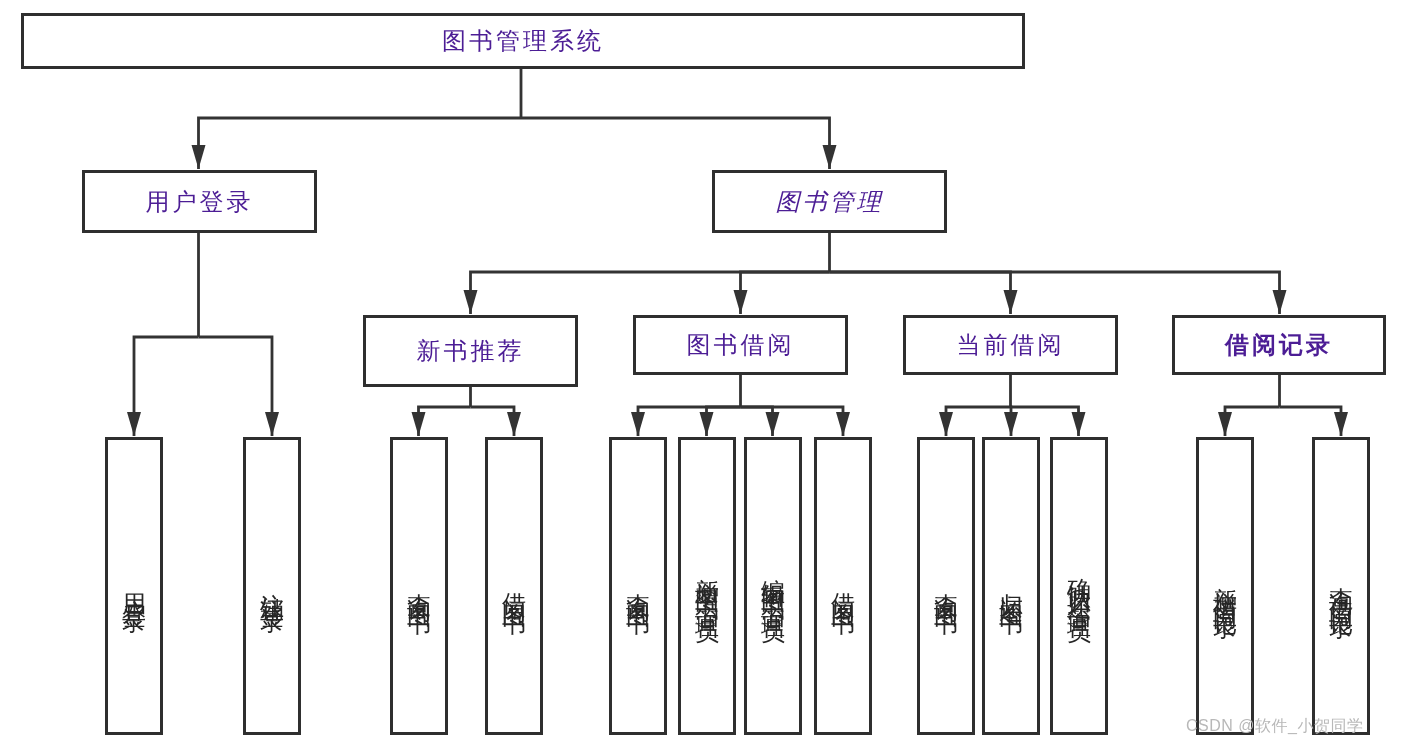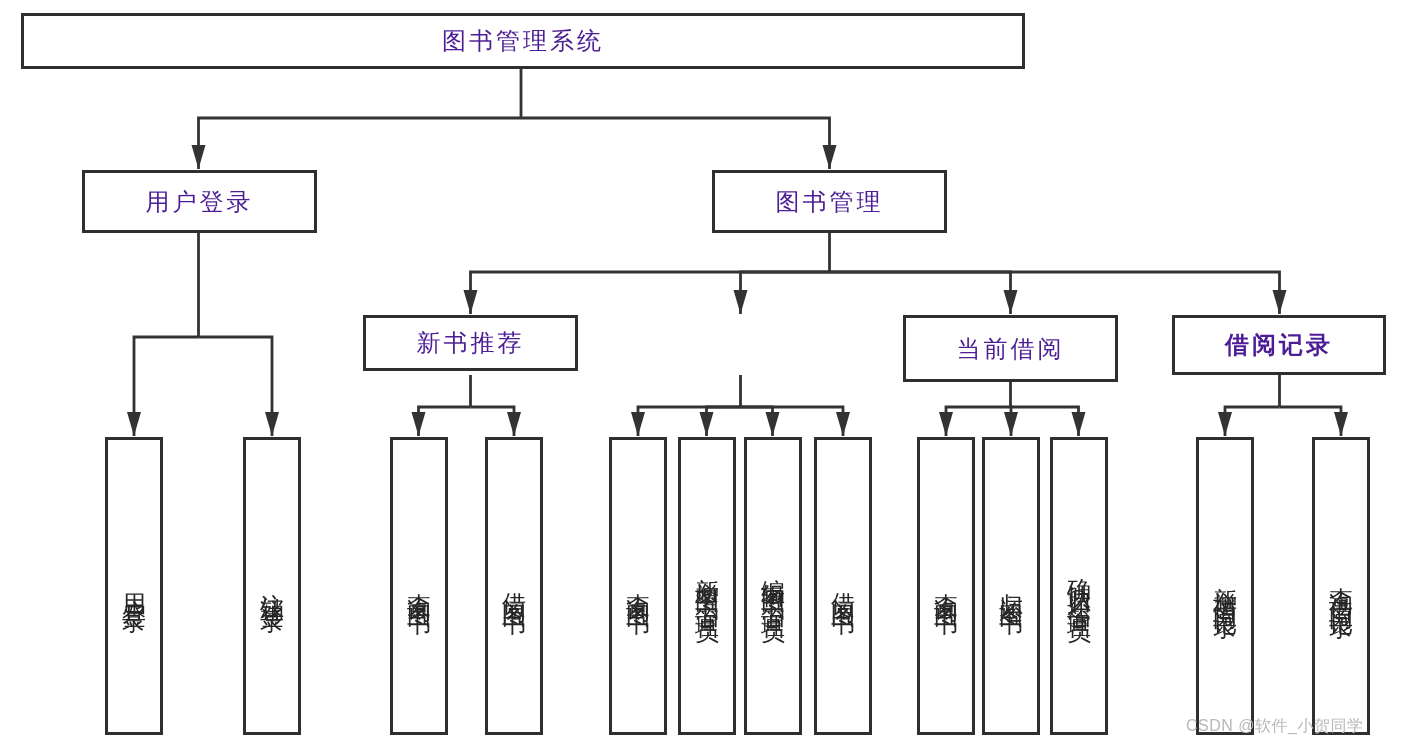--- a/index.html
+++ b/index.html
@@ -76,28 +76,31 @@
     <path class="wire" d="M1279.5,407 H1341 V436" marker-end="url(#arrow)"></path>
   </svg>
 
   <div class="box" style="left:21px;top:13px;width:1004px;height:56px;">
     <span class="hlabel">图书管理系统</span>
   </div>
 
   <div class="box" style="left:82px;top:170px;width:235px;height:63px;">
     <span class="hlabel">用户登录</span>
   </div>
-  <div class="box" style="left:712px;top:170px;width:235px;height:63px;">
+  <div class="box" style="left:712px;top:170px;width:235px;height:63px;font-style:italic;">
     <span class="hlabel">图书管理</span>
   </div>
 
-  <div class="box" style="left:363px;top:315px;width:215px;height:56px;">
+  <div class="box" style="left:363px;top:315px;width:215px;height:72px;">
     <span class="hlabel">新书推荐</span>
   </div>
-  <div class="box" style="left:903px;top:315px;width:215px;height:67px;">
+  <div class="box" style="left:633px;top:315px;width:215px;height:60px;">
+    <span class="hlabel">图书借阅</span>
+  </div>
+  <div class="box" style="left:903px;top:315px;width:215px;height:60px;">
     <span class="hlabel">当前借阅</span>
   </div>
   <div class="box" style="left:1172px;top:315px;width:214px;height:60px;font-weight:bold;">
     <span class="hlabel">借阅记录</span>
   </div>
 
   <div class="leaf" style="left:105px;">
     <span class="vtext">用户登录</span>
   </div>
   <div class="leaf" style="left:243px;">

